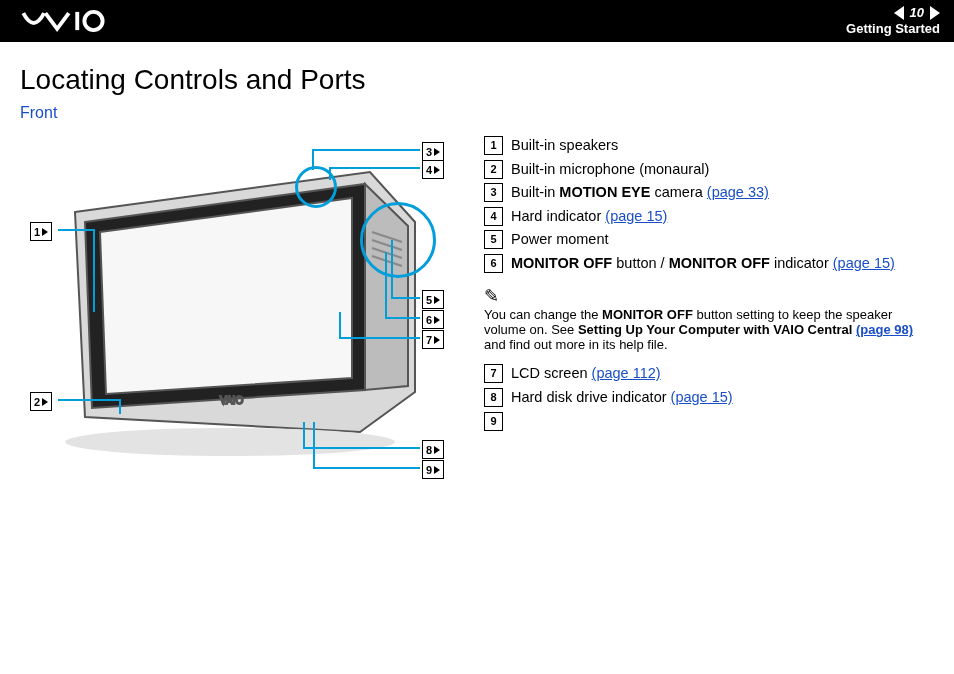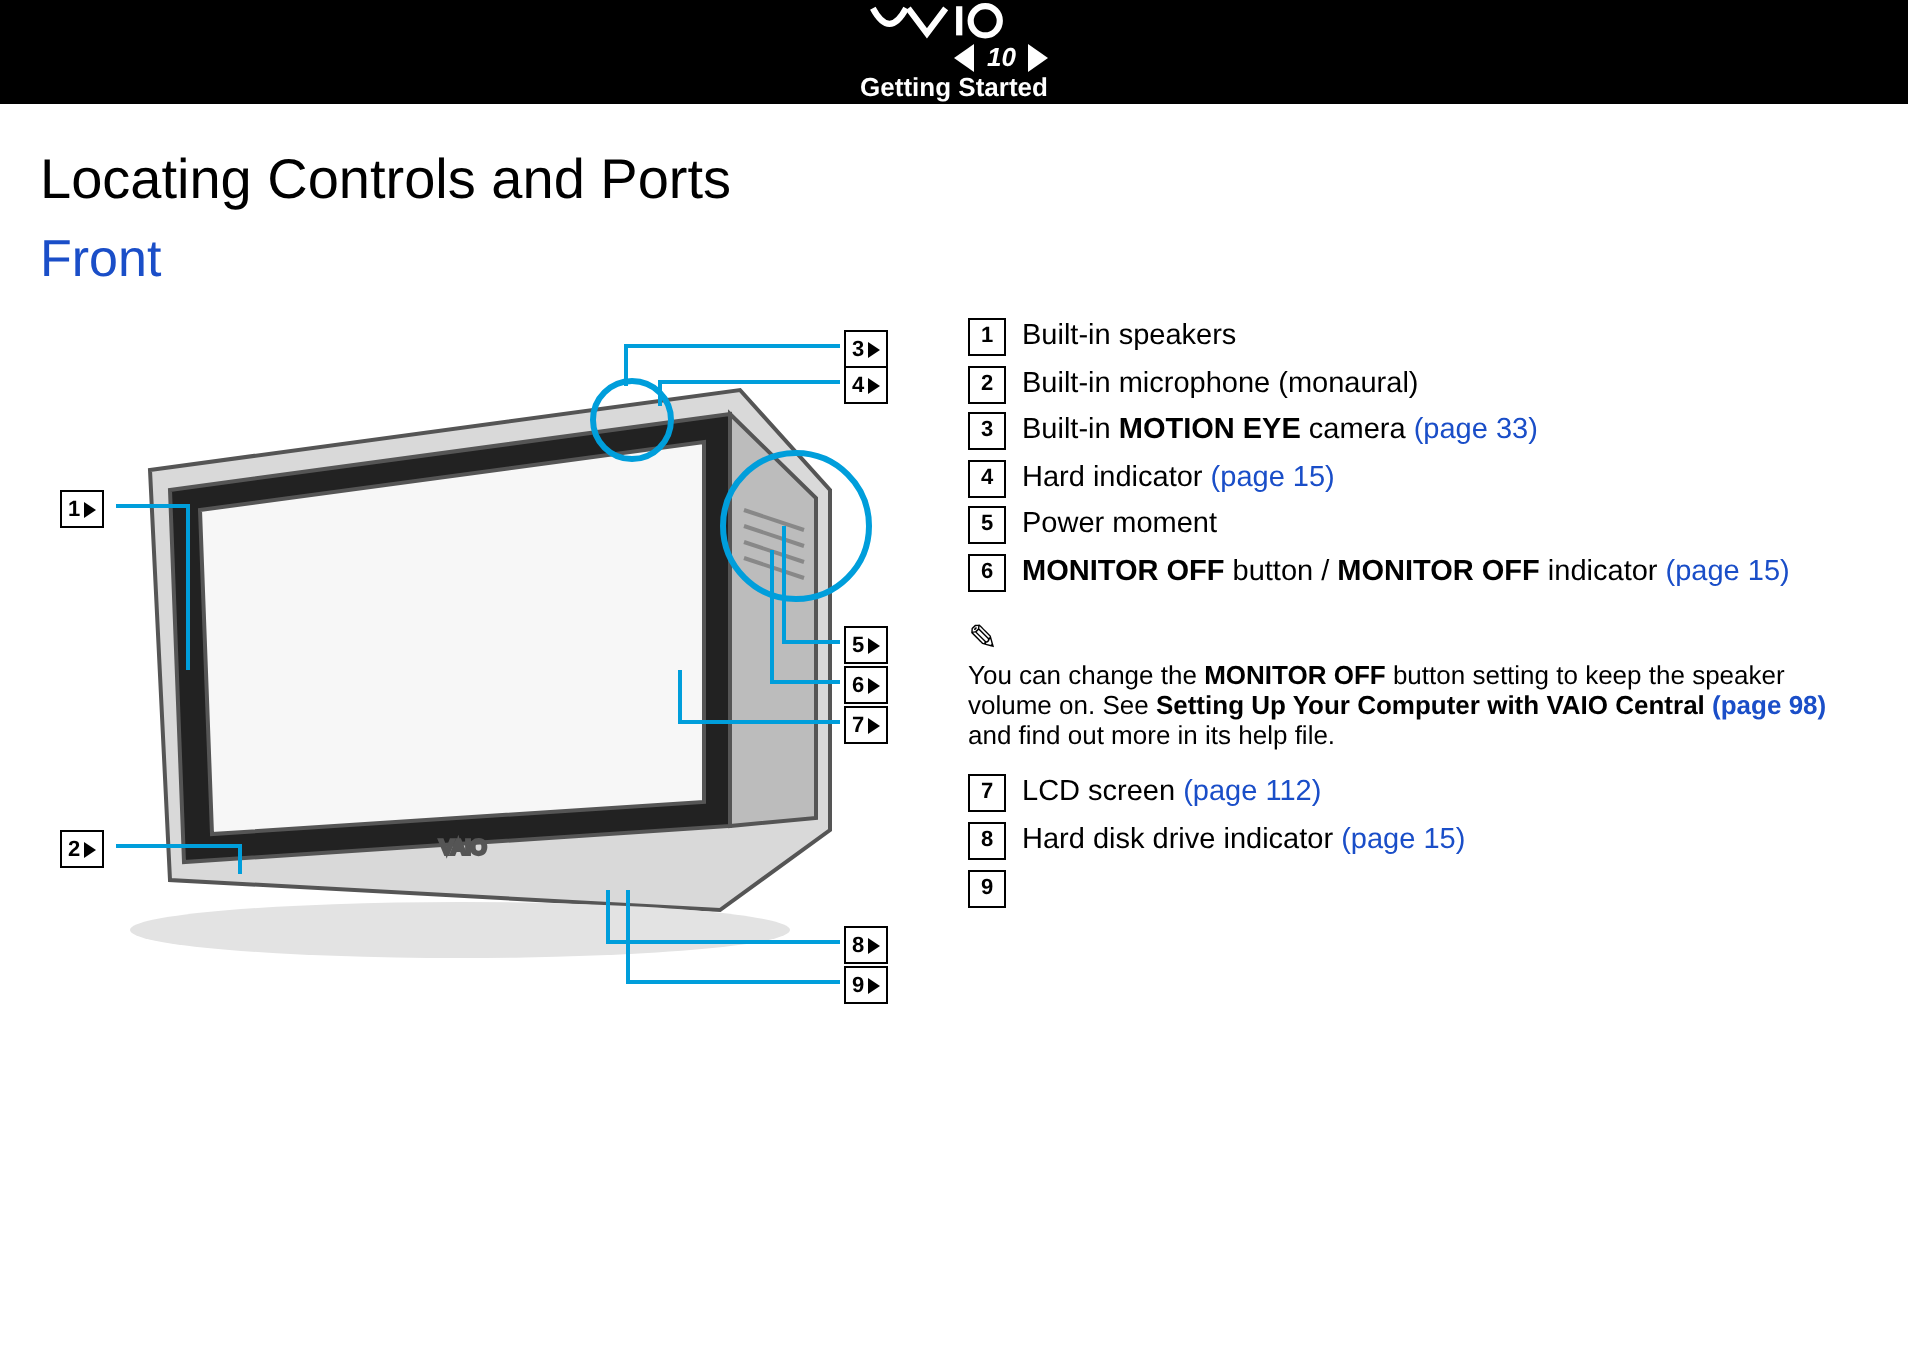--- a/index.html
+++ b/index.html
@@ -1,33 +1,33 @@
 <!DOCTYPE html>
 <html><head>
 <meta charset="utf-8">
 <style>
   body { margin:0; font-family: Arial, Helvetica, sans-serif; background:#fff; color:#000; width:954px; }
-  .topbar { background:#000; height:52px; display:flex; align-items:center; justify-content:space-between; padding:0 14px;flex-direction:column; }
+  .topbar { background:#000; height:42px; display:flex; align-items:center; justify-content:space-between; padding:0 14px; }
   .logo { height:26px; }
   .pager { color:#fff; text-align:right; font-size:13px; line-height:1.2; }
   .pager-top { display:flex; align-items:center; justify-content:flex-end; gap:6px; font-style:italic; font-weight:bold; }
   .arrow { width:0; height:0; display:inline-block; }
   .arrow-left { border-top:7px solid transparent; border-bottom:7px solid transparent; border-right:10px solid #fff; }
   .arrow-right { border-top:7px solid transparent; border-bottom:7px solid transparent; border-left:10px solid #fff; }
   .label-arrow-r { border-top:4px solid transparent; border-bottom:4px solid transparent; border-left:6px solid #000; display:inline-block; }
   .content { padding:22px 20px; }
   h1 { font-weight:400; font-size:28px; margin:0 0 8px 0; }
   .intro { font-size:15px; margin:0 0 18px 0; }
-  h2 { color:#1a4ec8; font-weight:400; font-size:26px; margin:0 0 10px 0; }
+  h2 { color:#1a4ec8; font-weight:400; font-size:16px; margin:0 0 10px 0; }
   .columns { display:flex; gap:24px; }
   .diagram-col { flex:0 0 440px; position:relative; height:370px; }
   .text-col { flex:1; font-size:14.5px; }
   .item { display:flex; align-items:flex-start; gap:8px; margin:4px 0; line-height:1.35; }
   .numbox { border:1px solid #000; width:17px; height:17px; font-size:11px; display:flex; align-items:center; justify-content:center; flex:0 0 17px; font-weight:bold; font-family: Arial, sans-serif; }
-  .link { color:#1a4ec8; }
+  .link { color:#1a4ec8;text-decoration:underline; }
   .bold { font-weight:bold; }
   .note { font-size:13px; margin:12px 0; }
   .note-icon { font-size:18px; margin-right:4px; }
   
   .diagram { position:relative; width:440px; height:370px; }
   .cbox { position:absolute; border:1px solid #000; background:#fff; width:20px; height:17px; font-size:11px; display:flex; align-items:center; justify-content:center; font-weight:bold; }
   .cbox .label-arrow-r { margin-left:2px; }
   svg.lines { position:absolute; left:0; top:0; }
   .circle { position:absolute; border:3px solid #009edb; border-radius:50%; background:rgba(255,255,255,0); }
 </style>

